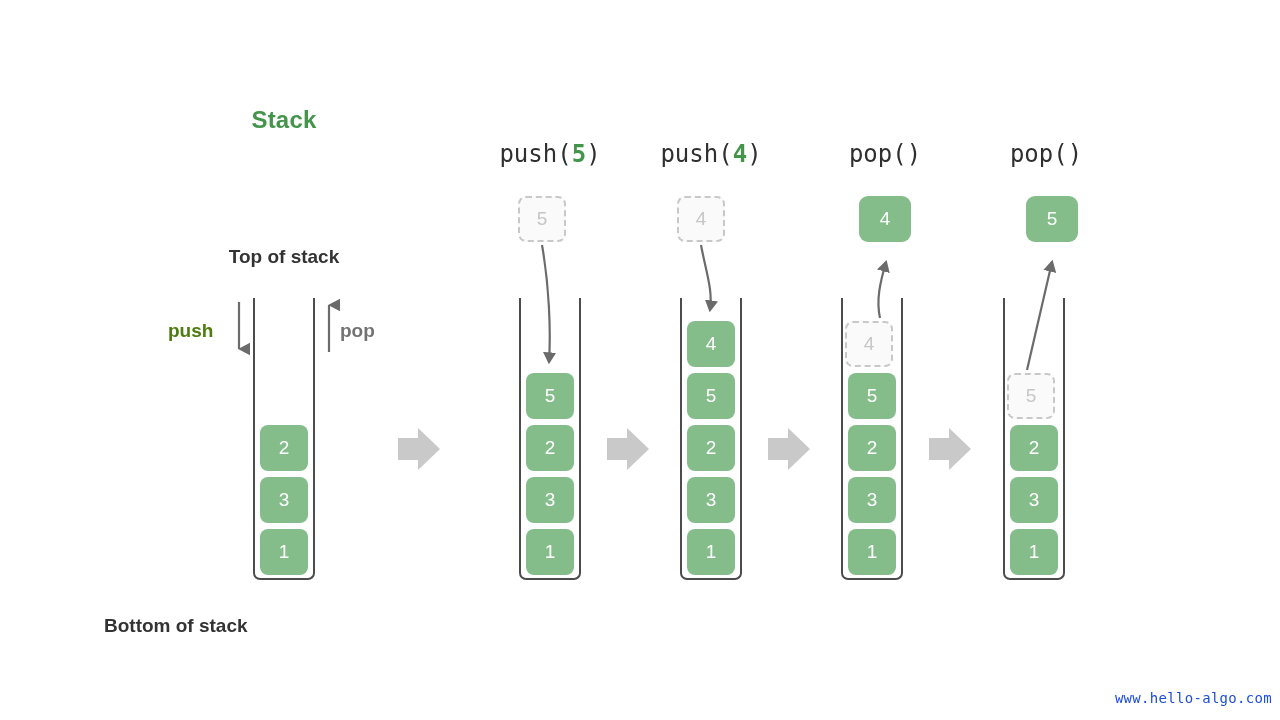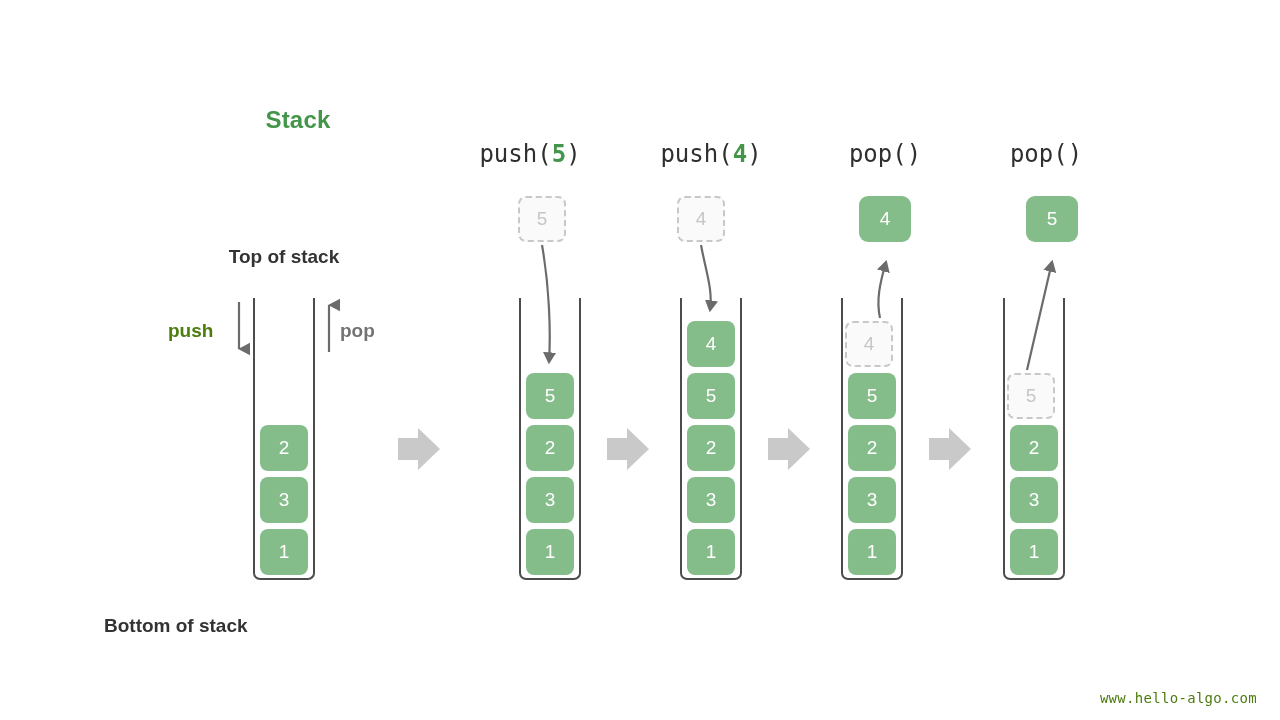--- a/index.html
+++ b/index.html
@@ -26,21 +26,20 @@
   
   .stack-title {
     position: absolute;
     left: 0; top: 106px;
     width: 568px;
     text-align: center;
     font-size: 24px;
     font-weight: bold;
     color: #43954a;
     letter-spacing: 0.2px;
-    padding-left: 14px;
   }
 
   .top-label {
     position: absolute;
     left: 104px; top: 246px;
     width: 360px;
     text-align: center;
     font-size: 19px;
     font-weight: bold;
     color: #333333;
@@ -129,24 +128,24 @@
     color: #ffffff;
     display: flex;
     align-items: center;
     justify-content: center;
     font-size: 19px;
   }
 
   
   .watermark {
     position: absolute;
-    right: 23px; bottom: 14px;
+    right: 8px; bottom: 14px;
     font-family: "DejaVu Sans Mono", "Liberation Mono", monospace;
     font-size: 14px;
-    color: #4d7c0f;
+    color: #1d4ed8;
     letter-spacing: 0.3px;
   }
 
   svg.overlay {
     position: absolute;
     left: 0; top: 0;
     width: 1280px;
     height: 720px;
     pointer-events: none;
   }
@@ -164,21 +163,21 @@
 
   <div class="push-label">push</div>
 
   <div class="pop-label">pop</div>
 
   <div class="stack-container" style="left:253px; top:298px;"></div>
   <div class="box filled" style="left:260px; top:425px;">2</div>
   <div class="box filled" style="left:260px; top:477px;">3</div>
   <div class="box filled" style="left:260px; top:529px;">1</div>
 
-  <div class="col-header" style="left:450px;"><span>push(</span><span class="arg">5</span><span>)</span></div>
+  <div class="col-header" style="left:470px;"><span>push(</span><span class="arg">5</span><span>)</span></div>
 
   <div class="box ghost" style="left:518px; top:196px; width:48px; height:46px;">5</div>
 
   <div class="stack-container" style="left:519px; top:298px;"></div>
   <div class="box filled" style="left:526px; top:373px;">5</div>
   <div class="box filled" style="left:526px; top:425px;">2</div>
   <div class="box filled" style="left:526px; top:477px;">3</div>
   <div class="box filled" style="left:526px; top:529px;">1</div>
 
   <div class="col-header" style="left:631px;"><span>push(</span><span class="arg">4</span><span>)</span></div>

